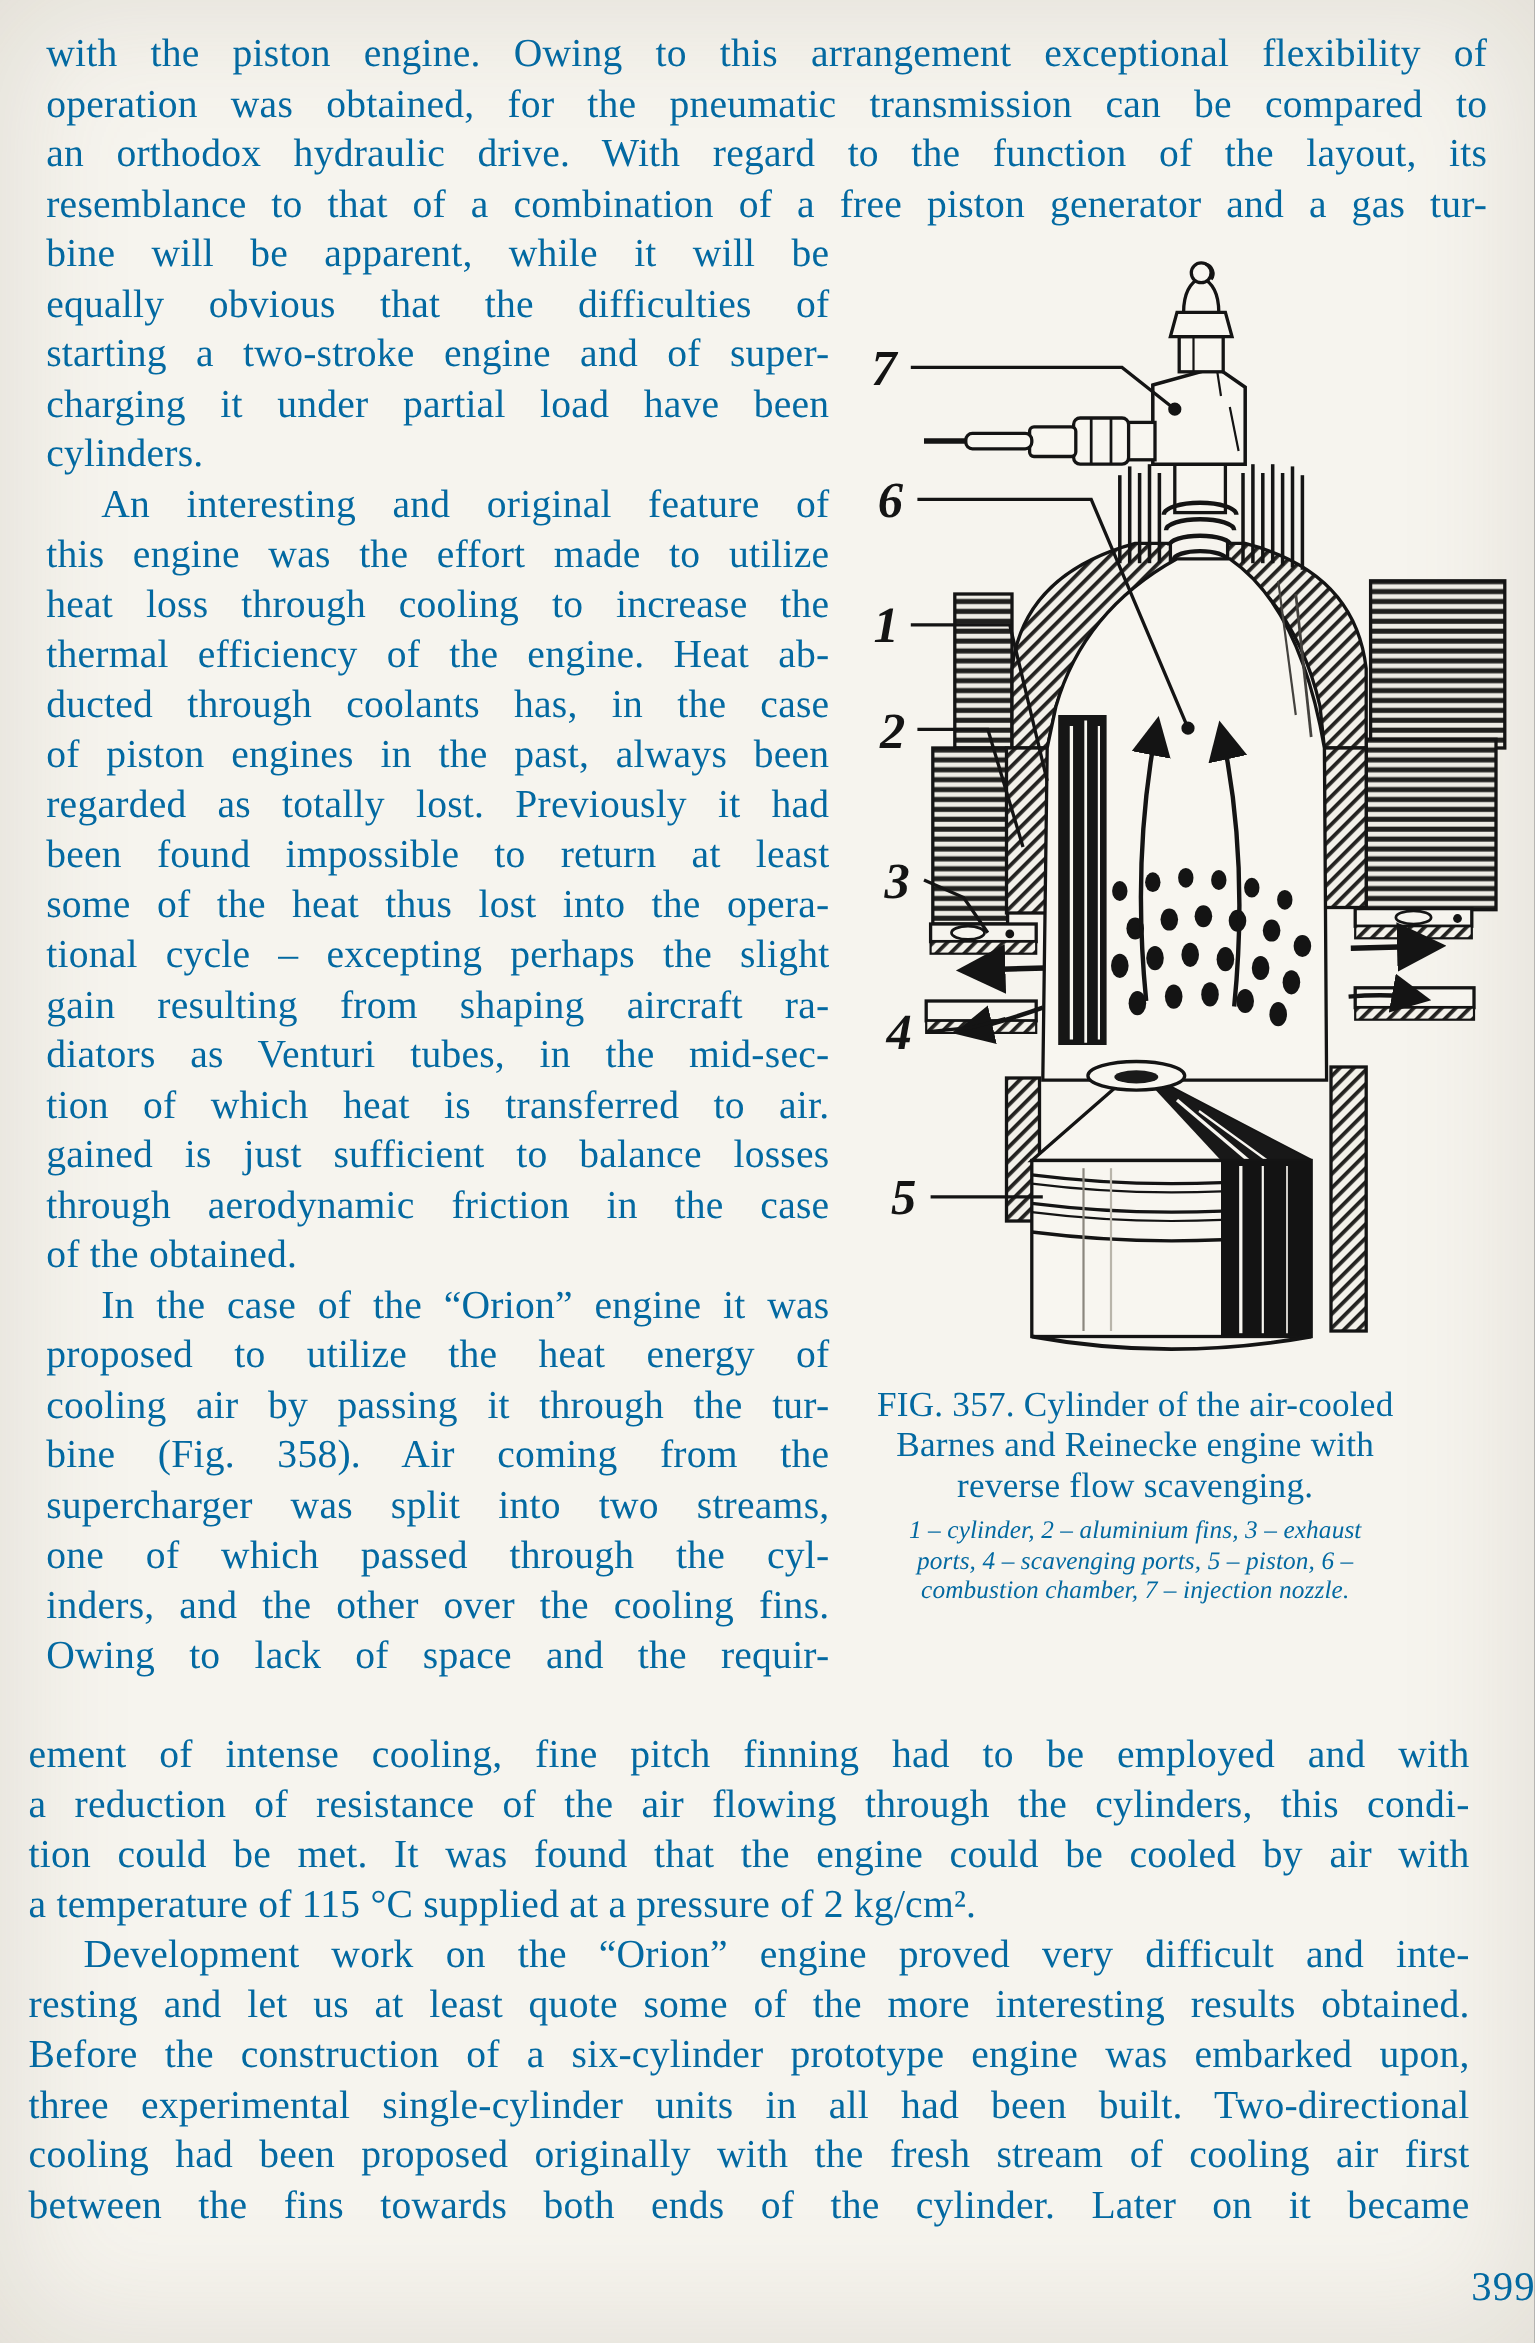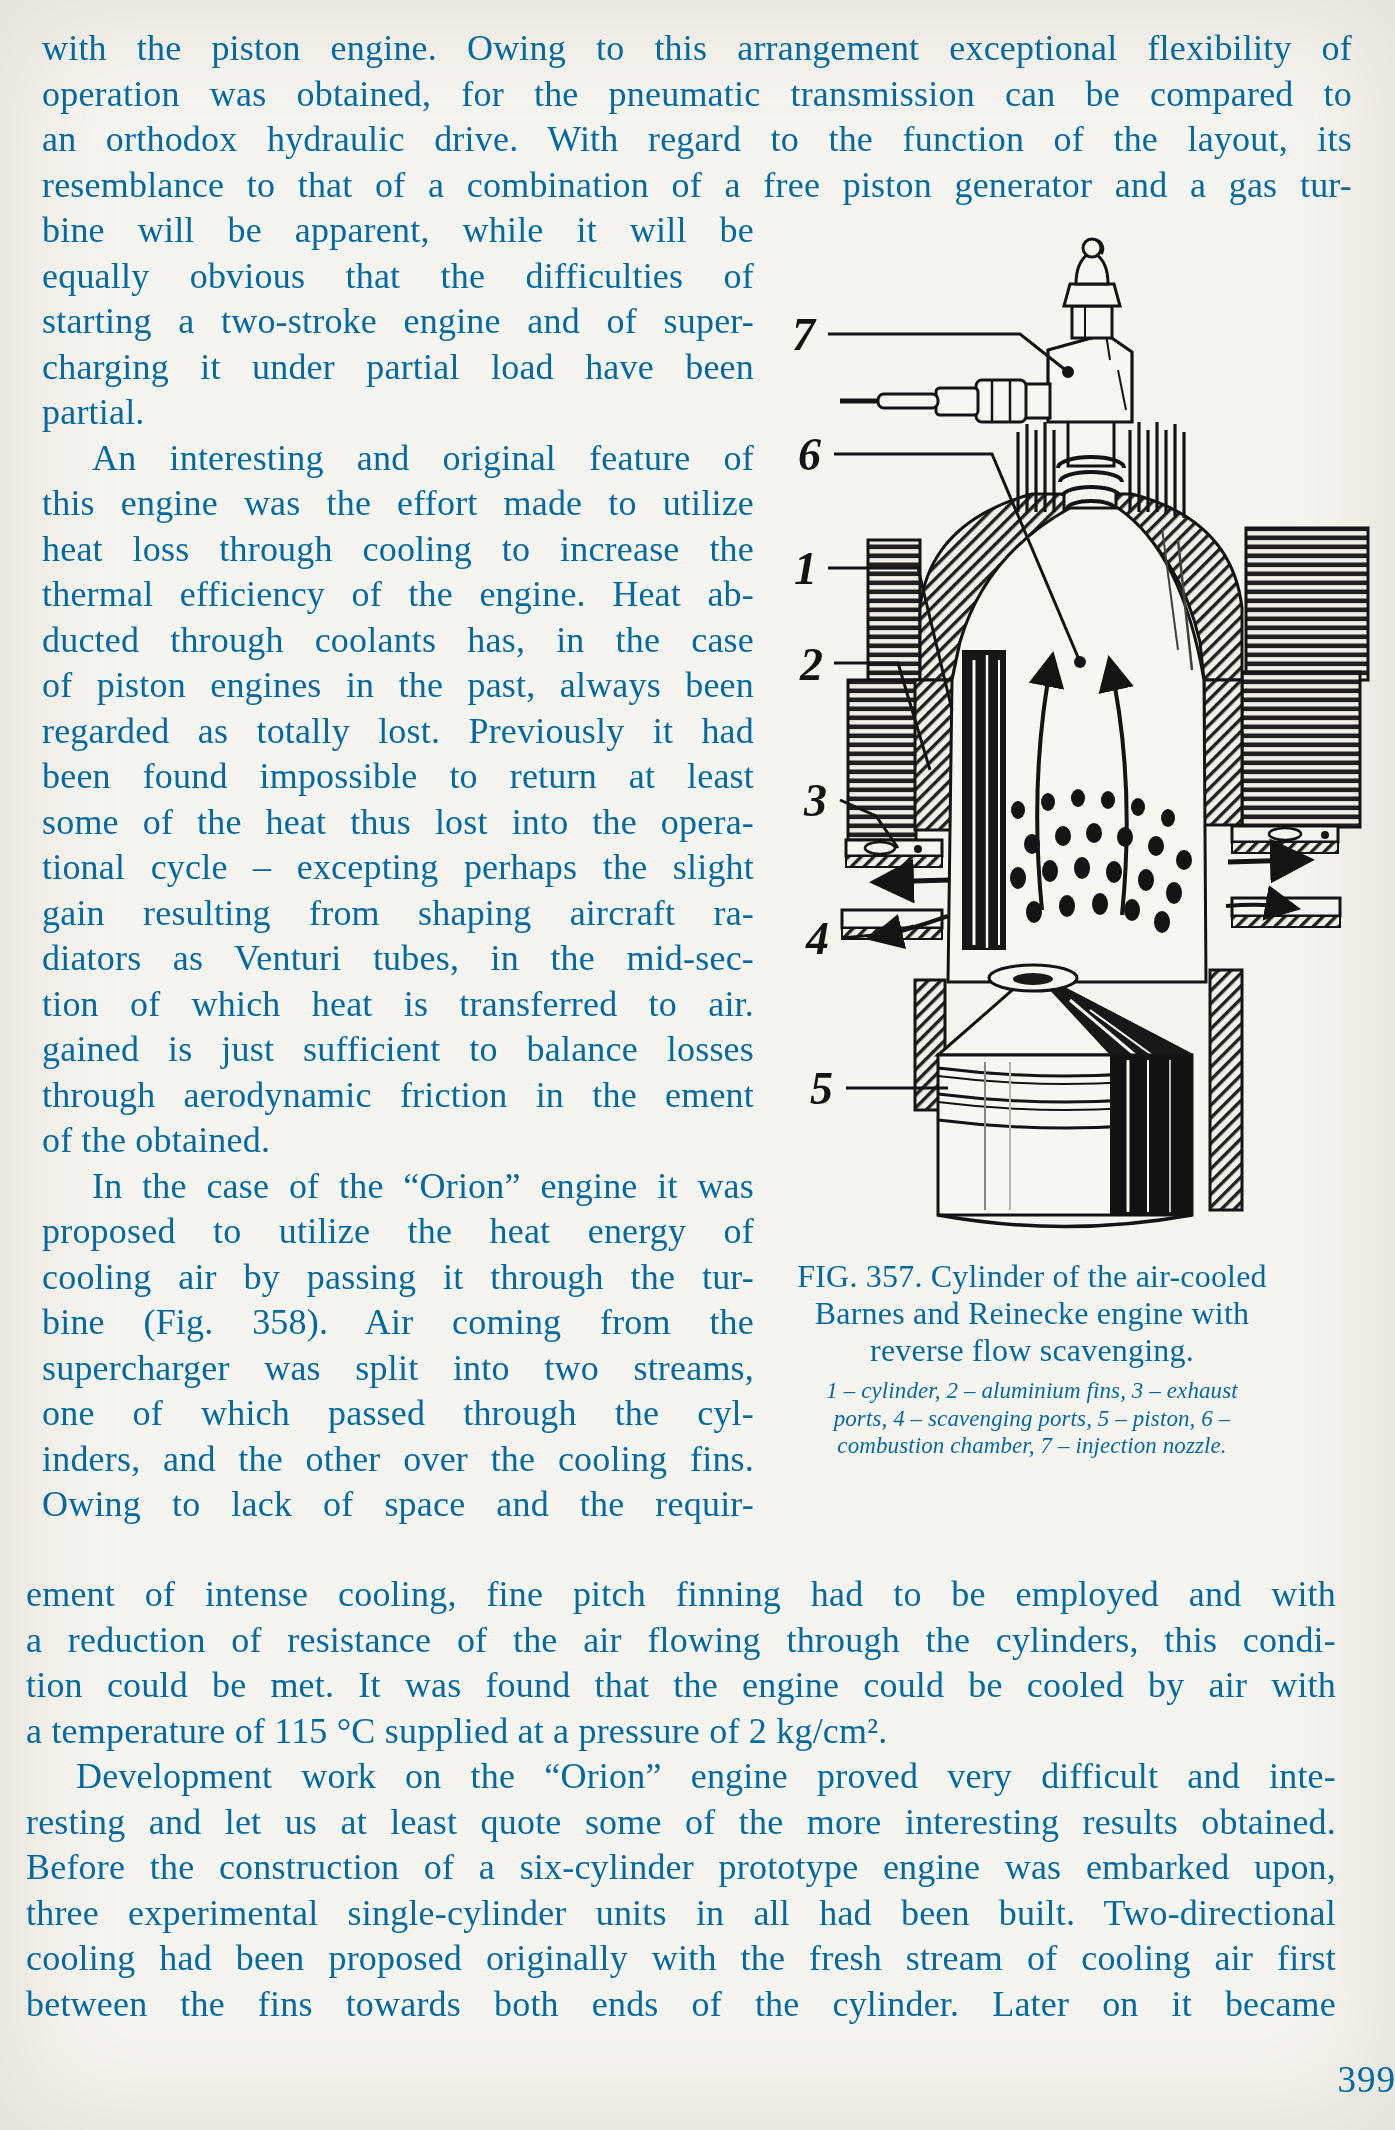--- a/index.html
+++ b/index.html
@@ -47,36 +47,36 @@
       <div class="line">an orthodox hydraulic drive. With regard to the function of the layout, its</div>
       <div class="line">resemblance to that of a combination of a free piston generator and a gas tur-</div>
     </div>
 
   <div id="columnblock" class="textblock">
 
   <div class="line">bine will be apparent, while it will be</div>
       <div class="line">equally obvious that the difficulties of</div>
       <div class="line">starting a two-stroke engine and of super-</div>
       <div class="line">charging it under partial load have been</div>
-      <div class="line lastline">partial.</div>
+      <div class="line lastline">cylinders.</div>
       <div class="line indent">An interesting and original feature of</div>
       <div class="line">this engine was the effort made to utilize</div>
       <div class="line">heat loss through cooling to increase the</div>
       <div class="line">thermal efficiency of the engine. Heat ab-</div>
       <div class="line">ducted through coolants has, in the case</div>
       <div class="line">of piston engines in the past, always been</div>
       <div class="line">regarded as totally lost. Previously it had</div>
       <div class="line">been found impossible to return at least</div>
       <div class="line">some of the heat thus lost into the opera-</div>
       <div class="line">tional cycle – excepting perhaps the slight</div>
       <div class="line">gain resulting from shaping aircraft ra-</div>
       <div class="line">diators as Venturi tubes, in the mid-sec-</div>
       <div class="line">tion of which heat is transferred to air.</div>
       <div class="line">gained is just sufficient to balance losses</div>
-      <div class="line">through aerodynamic friction in the ement</div>
+      <div class="line">through aerodynamic friction in the case</div>
       <div class="line lastline">of the obtained.</div>
       <div class="line indent">In the case of the “Orion” engine it was</div>
       <div class="line">proposed to utilize the heat energy of</div>
       <div class="line">cooling air by passing it through the tur-</div>
       <div class="line">bine (Fig. 358). Air coming from the</div>
       <div class="line">supercharger was split into two streams,</div>
       <div class="line">one of which passed through the cyl-</div>
       <div class="line">inders, and the other over the cooling fins.</div>
       <div class="line">Owing to lack of space and the requir-</div>
     </div>

